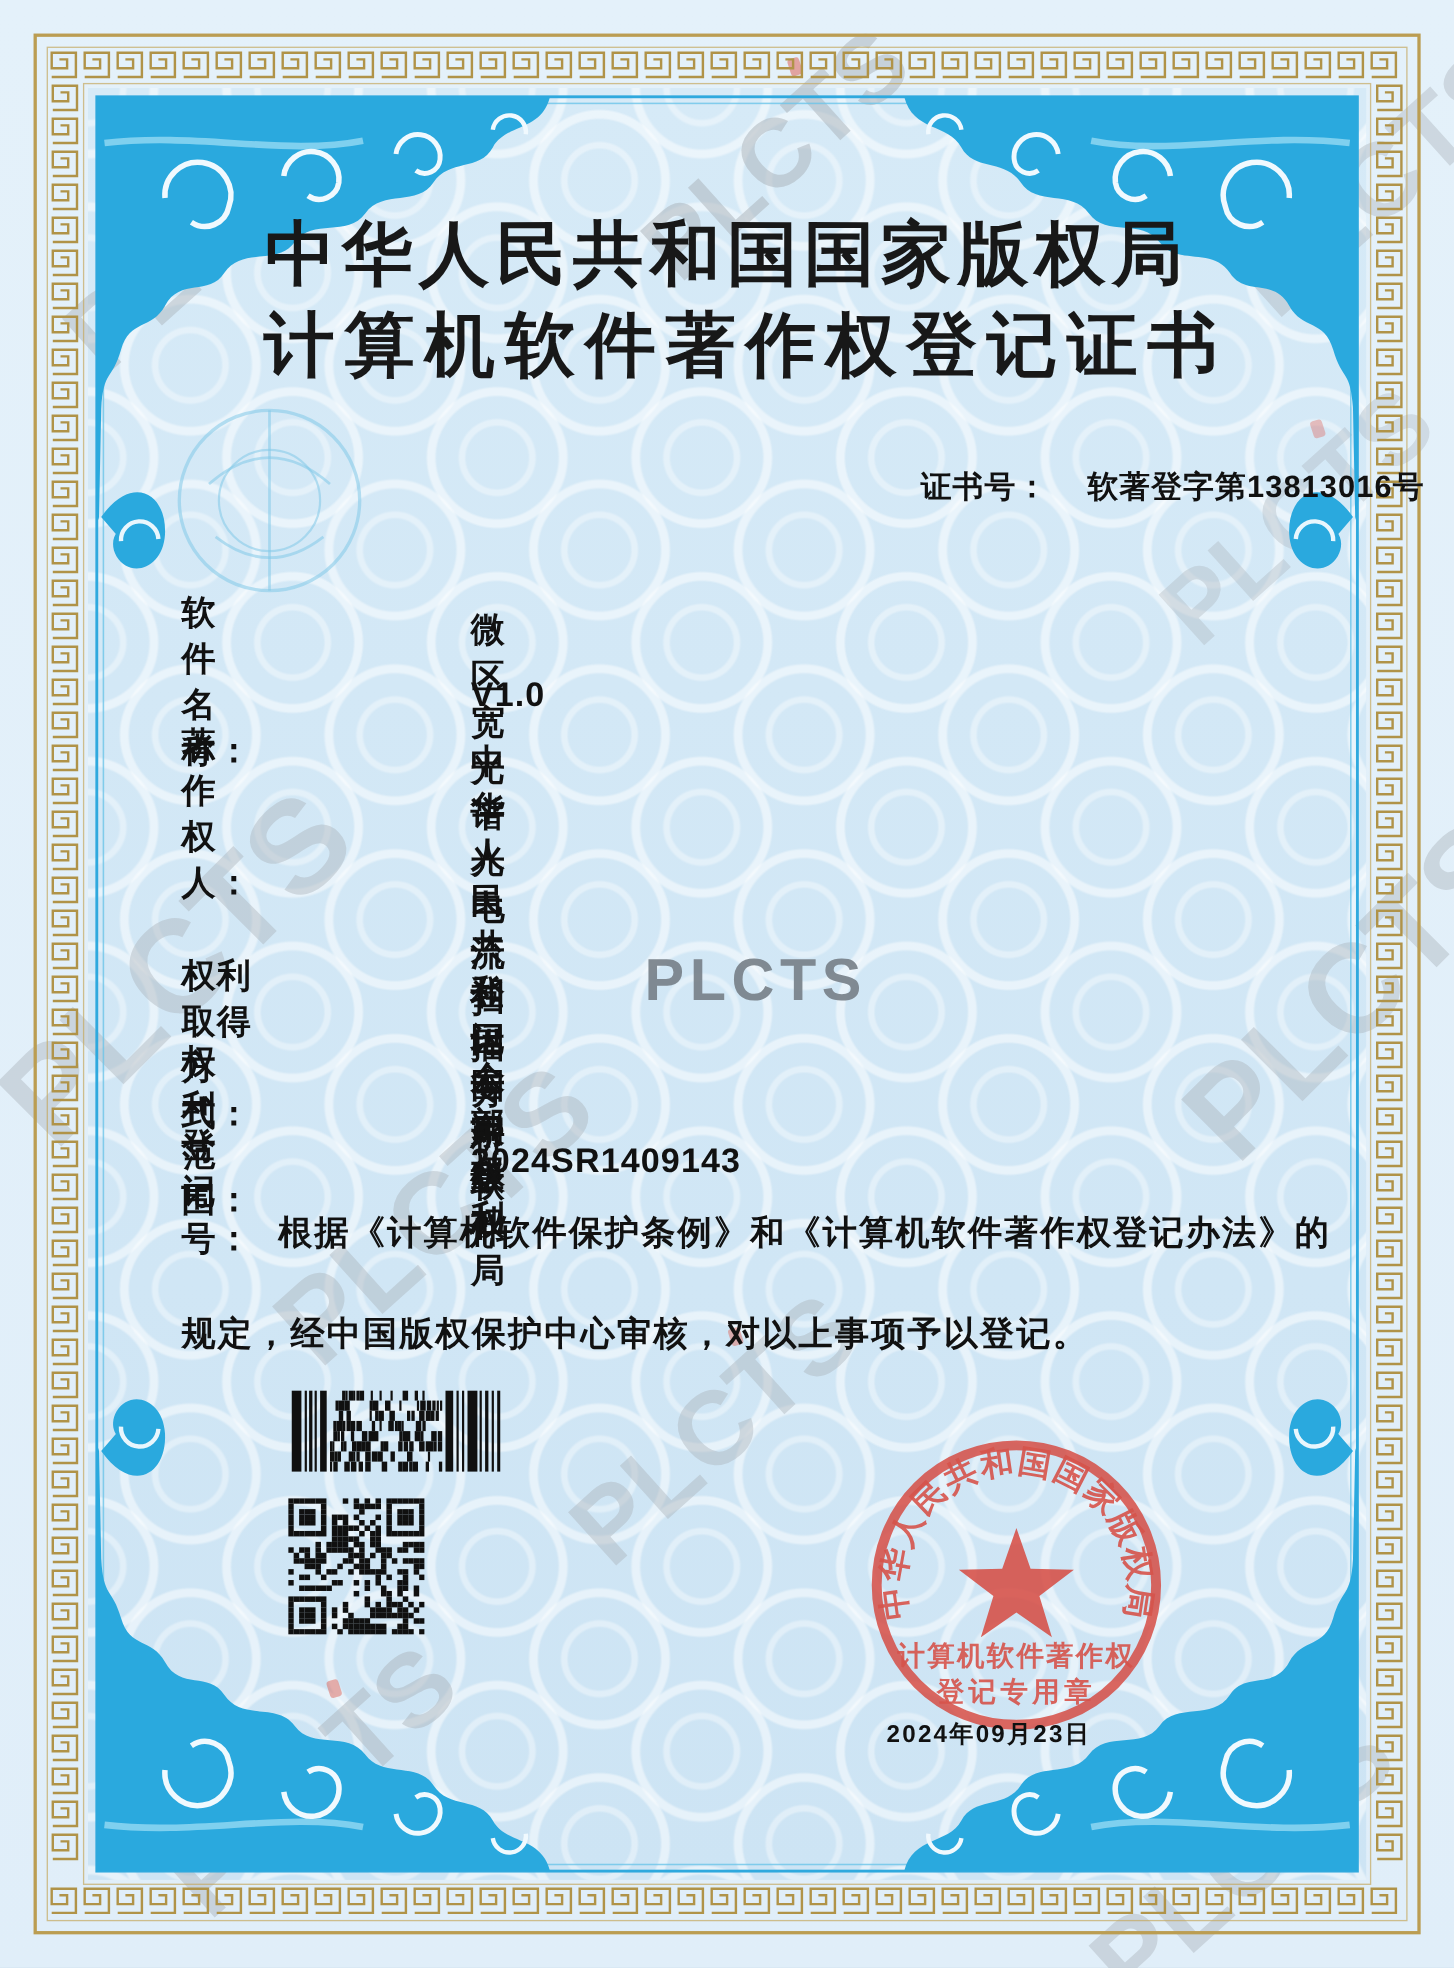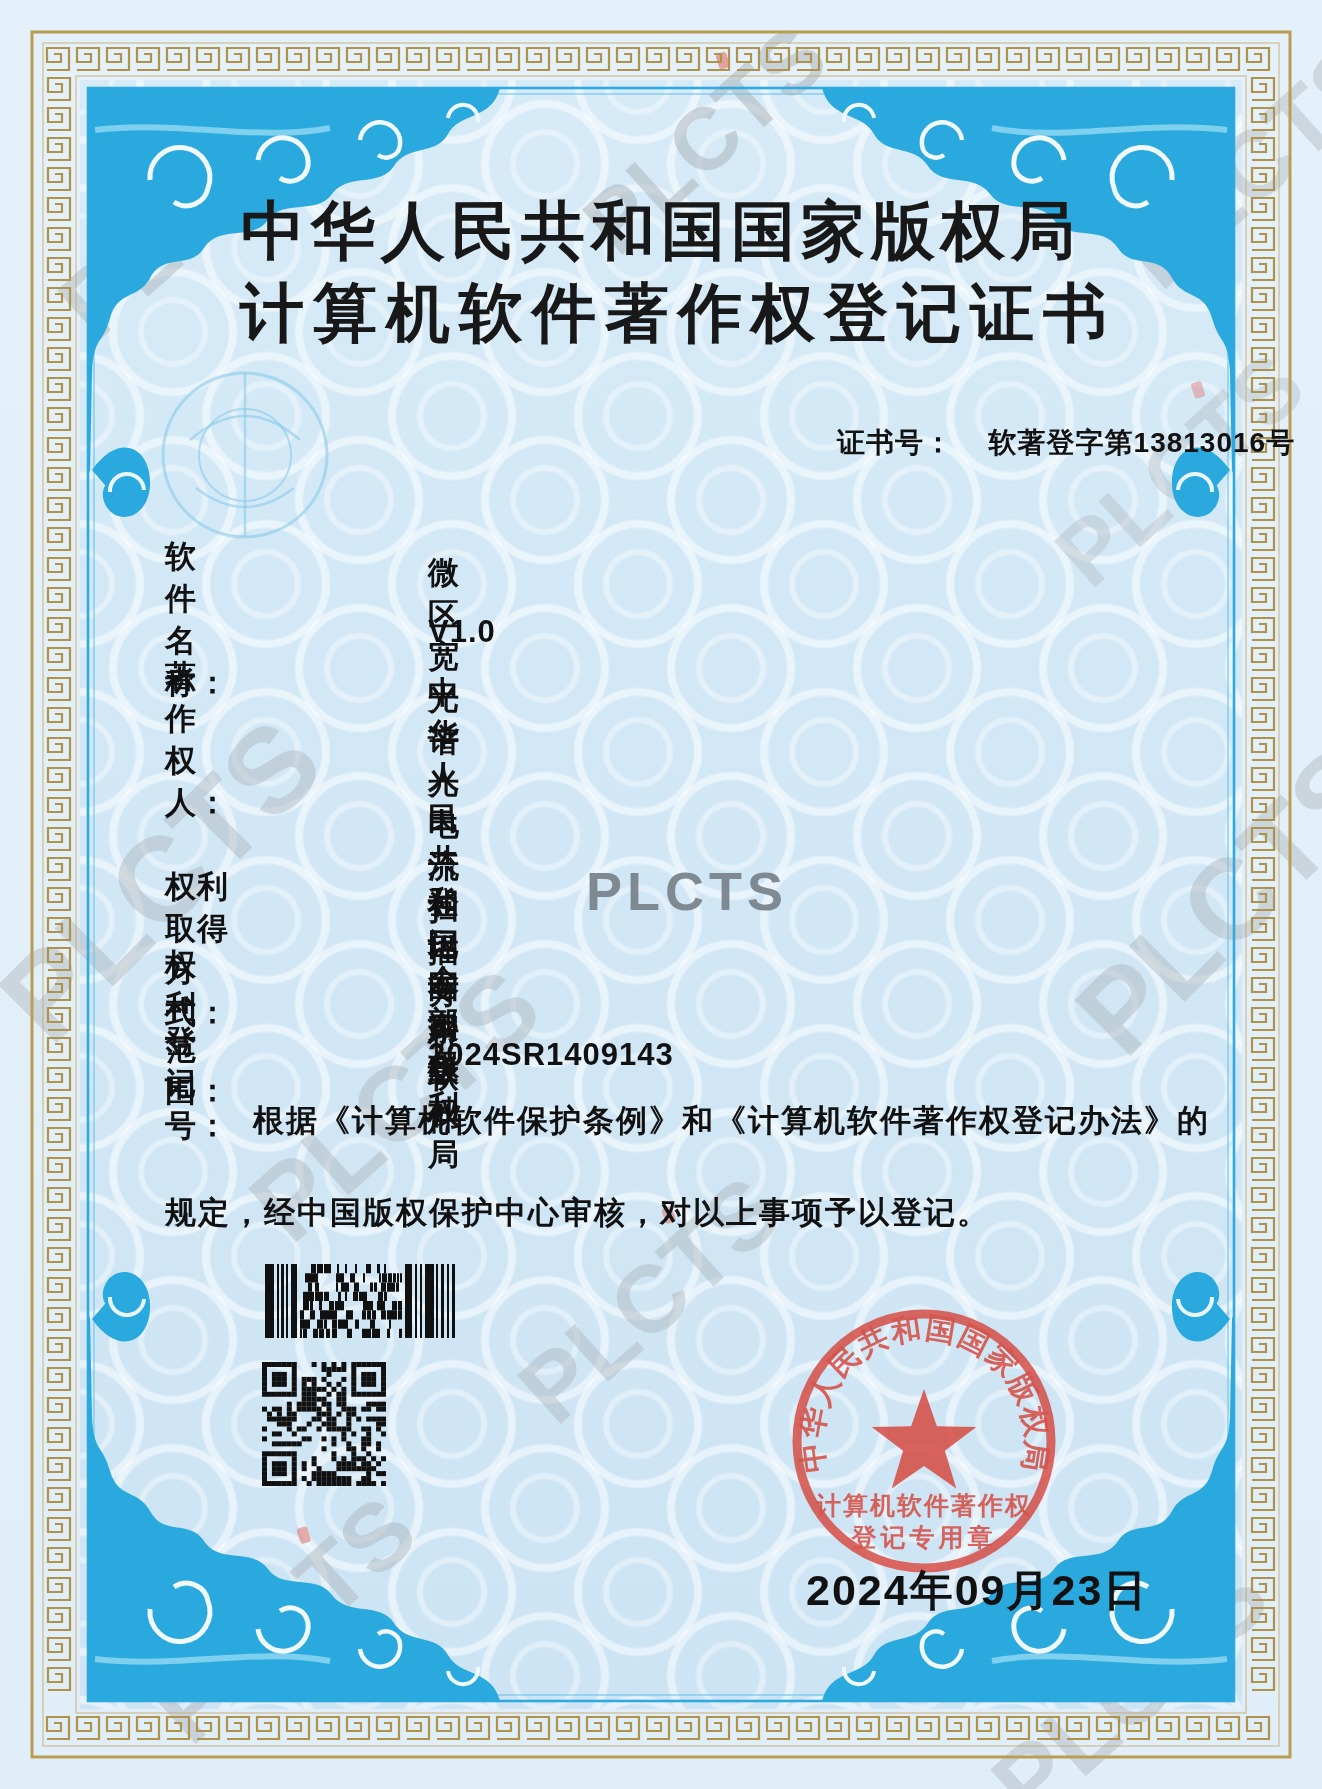--- a/index.html
+++ b/index.html
@@ -28,21 +28,21 @@
       font-family:"Liberation Sans", sans-serif;}
   .wm .dot{position:absolute;width:11px;height:16px;background:#e0584a;border-radius:3px;
       top:-4px;transform:rotate(24deg);}
   .title-line{position:absolute;left:0;width:100%;text-align:center;font-weight:700;
       font-size:64px;color:#181818;font-family:"DejaVu Serif","Liberation Serif",serif;}
   .certno{position:absolute;left:818px;top:424px;font-size:28px;font-weight:700;letter-spacing:1px;margin-left:19px;}
   .field{position:absolute;font-size:31px;font-weight:700;letter-spacing:1px;}
   .f-label{position:absolute;left:165px;}
   .f-value{position:absolute;left:428px;margin-top:16px;}
   .stmt{position:absolute;font-size:31px;font-weight:700;letter-spacing:2px;}
-  .date{position:absolute;left:806px;top:1562px;font-size:43px;font-weight:700;letter-spacing:2px;}
+  .date{position:absolute;left:806px;top:1562px;font-size:22px;font-weight:700;letter-spacing:2px;}
   .center-wm{position:absolute;left:586px;top:860px;font-size:54px;font-weight:bold;
       color:#79828a;letter-spacing:5px;opacity:.92;}
   .seal{position:absolute;left:778px;top:1296px;opacity:.92;}
 </style>
 </head>
 <body>
 
 <div class="page">
 
   <div class="inner-bg"></div>

